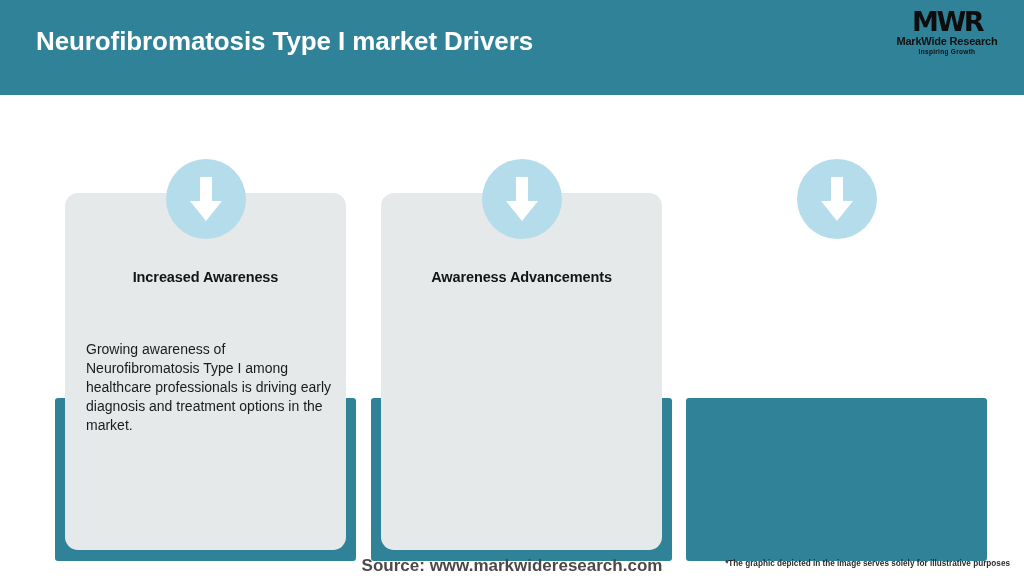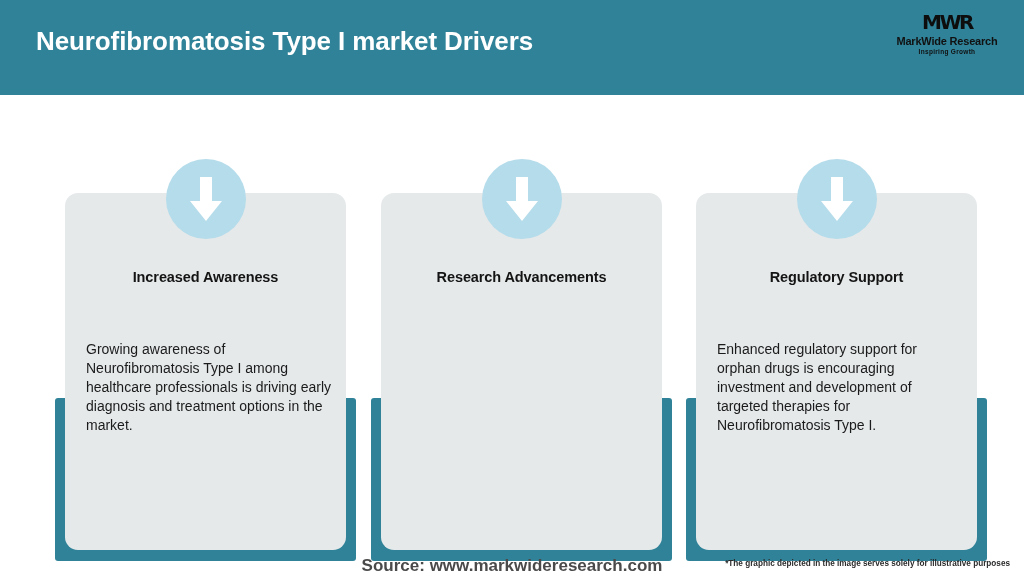--- a/index.html
+++ b/index.html
@@ -37,21 +37,21 @@
   }
   .logo {
     position: absolute;
     right: 22px;
     top: 8px;
     width: 110px;
     height: 52px;
     text-align: center;
   }
   .logo-mark {
-    font-size: 20px;
+    font-size: 27px;
     font-weight: bold;
     color: #0d0d0d;
     letter-spacing: -2.5px;
     line-height: 28px;
     font-family: "DejaVu Sans", sans-serif;
   }
   .logo-name {
     font-size: 11px;
     font-weight: bold;
     color: #111111;
@@ -194,35 +194,31 @@
     <div class="icon-circle">
       <svg class="arrow-svg" width="36" height="48" viewBox="0 0 36 48">
         <path d="M12 2 L24 2 L24 26 L34 26 L18 46 L2 26 L12 26 Z" fill="#ffffff"></path>
       </svg>
     </div>
   </div>
 
   <div class="col col-1">
     <div class="frame"></div>
     <div class="card">
-      <div class="card-title">Research Advancements</div>
+      <div class="card-title">Awareness Advancements</div>
     </div>
     <div class="icon-circle">
       <svg class="arrow-svg" width="36" height="48" viewBox="0 0 36 48">
         <path d="M12 2 L24 2 L24 26 L34 26 L18 46 L2 26 L12 26 Z" fill="#ffffff"></path>
       </svg>
     </div>
   </div>
 
   <div class="col col-2">
     <div class="frame"></div>
-    <div class="card">
-      <div class="card-title">Regulatory Support</div>
-      <div class="card-body">Enhanced regulatory support for orphan drugs is encouraging investment and development of targeted therapies for Neurofibromatosis Type I.</div>
-    </div>
     <div class="icon-circle">
       <svg class="arrow-svg" width="36" height="48" viewBox="0 0 36 48">
         <path d="M12 2 L24 2 L24 26 L34 26 L18 46 L2 26 L12 26 Z" fill="#ffffff"></path>
       </svg>
     </div>
   </div>
 
 </div>
 
 <div class="footer-source">Source: www.markwideresearch.com</div>

